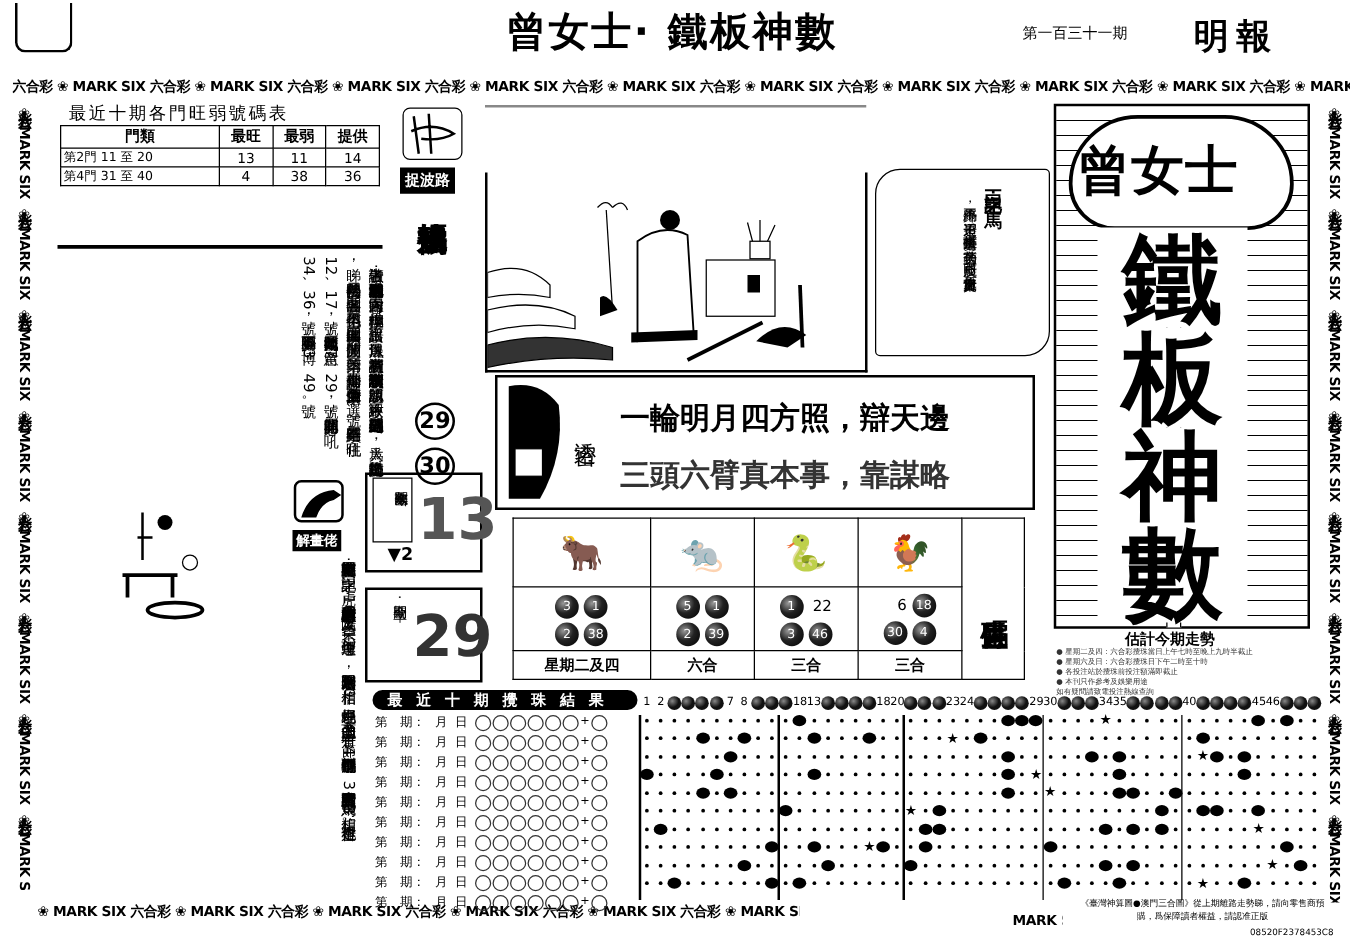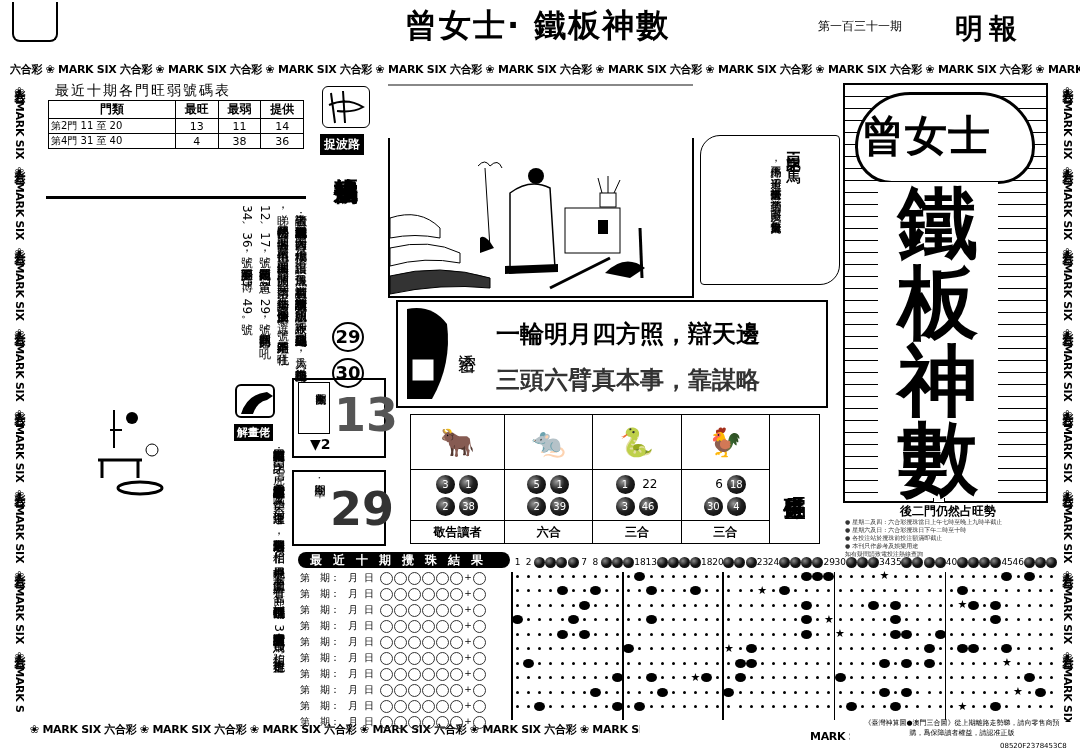--- a/index.html
+++ b/index.html
@@ -198,21 +198,21 @@
 
 <div id="right-panel" class="abs"></div>
 <div id="right-panel-spine" class="abs"></div>
 <div id="right-badge" class="abs"></div>
 <div id="right-badge-text" class="abs">曾女士</div>
 <div id="bc-1" class="abs big-char">鐵</div>
 <div id="bc-2" class="abs big-char">板</div>
 <div id="bc-3" class="abs big-char">神</div>
 <div id="bc-4" class="abs big-char">數</div>
 
-<div id="bet-title" class="abs">後二門仍然占旺勢</div>
+<div id="bet-title" class="abs">估計今期走勢</div>
 <div id="bet-notes" class="abs">
   <div>● 星期二及四：六合彩攪珠當日上午七時至晚上九時半截止</div>
   <div>● 星期六及日：六合彩攪珠日下午二時至十時</div>
   <div>● 各投注站於攪珠前投注額滿即截止</div>
   <div>● 本刊只作參考及娛樂用途</div>
   <div>如有疑問請致電投注熱線查詢</div>
 </div>
 
 <div id="poem-box" class="abs"></div>
 <div id="reveal-mark" class="abs">
@@ -270,21 +270,21 @@
     <td class="zodiac-balls">
       <div class="ballgrid">
         <span class="ball plain">6</span>
         <span class="ball">18</span>
         <span class="ball">30</span>
         <span class="ball">4</span>
       </div>
     </td>
   </tr>
   <tr>
-    <td class="zodiac-name">敬告讀者</td>
+    <td class="zodiac-name">星期二及四</td>
     <td class="zodiac-name">六合</td>
     <td class="zodiac-name">三合</td>
     <td class="zodiac-name">三合</td>
   </tr>
 </tbody>
   </table>
 
 <div id="solver-icon" class="abs">
   <svg width="40" height="34" viewBox="0 0 40 34">
       <path d="M4 28 Q10 8 30 6 L36 10 L30 14 Q20 16 16 28 Z" fill="#000"></path>

